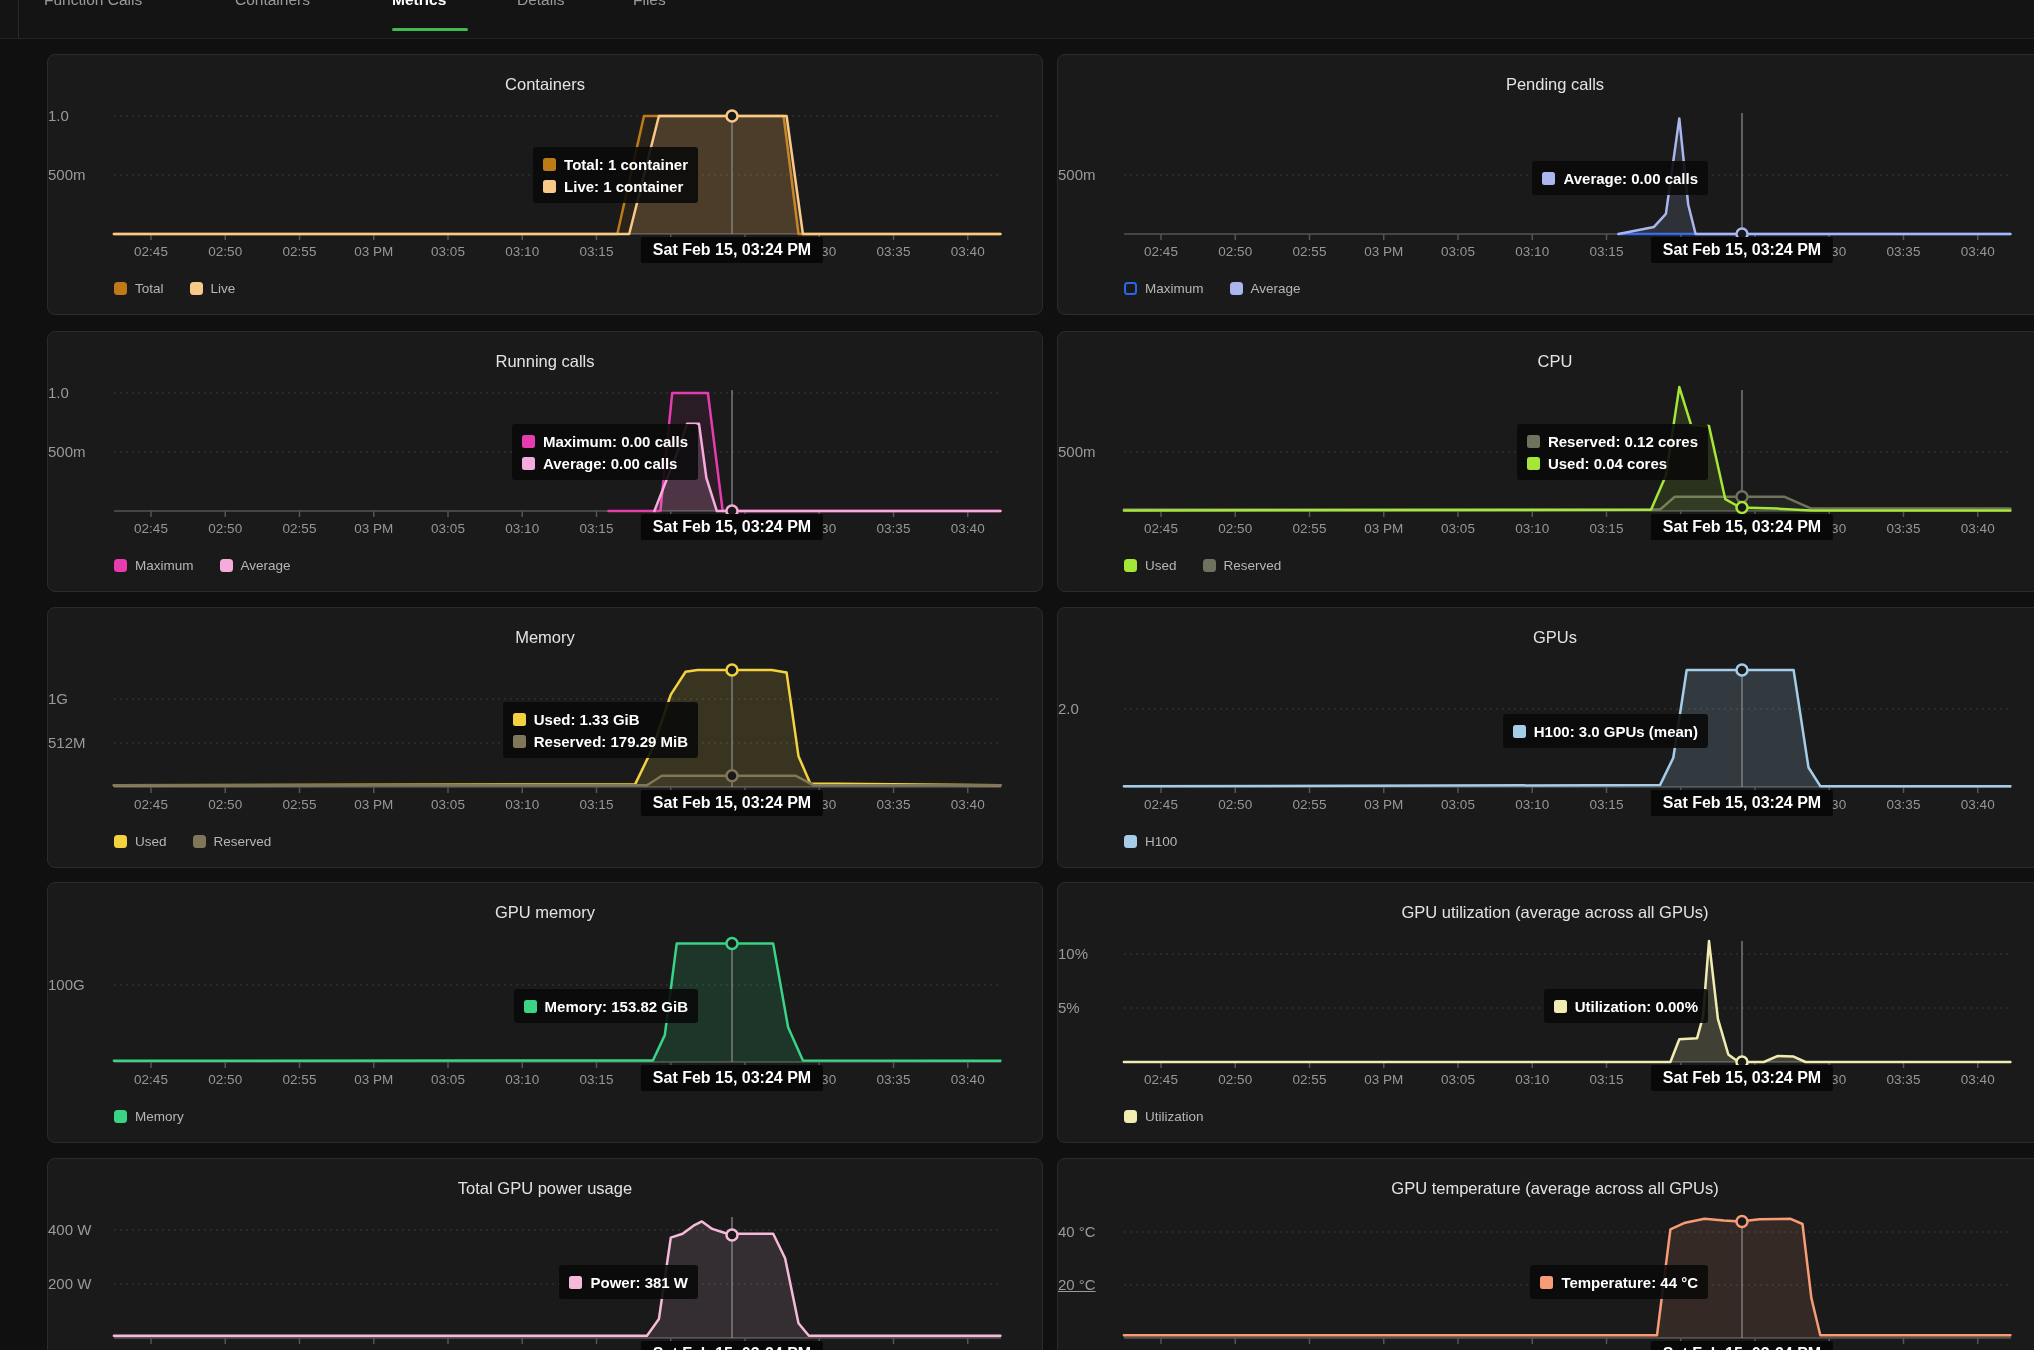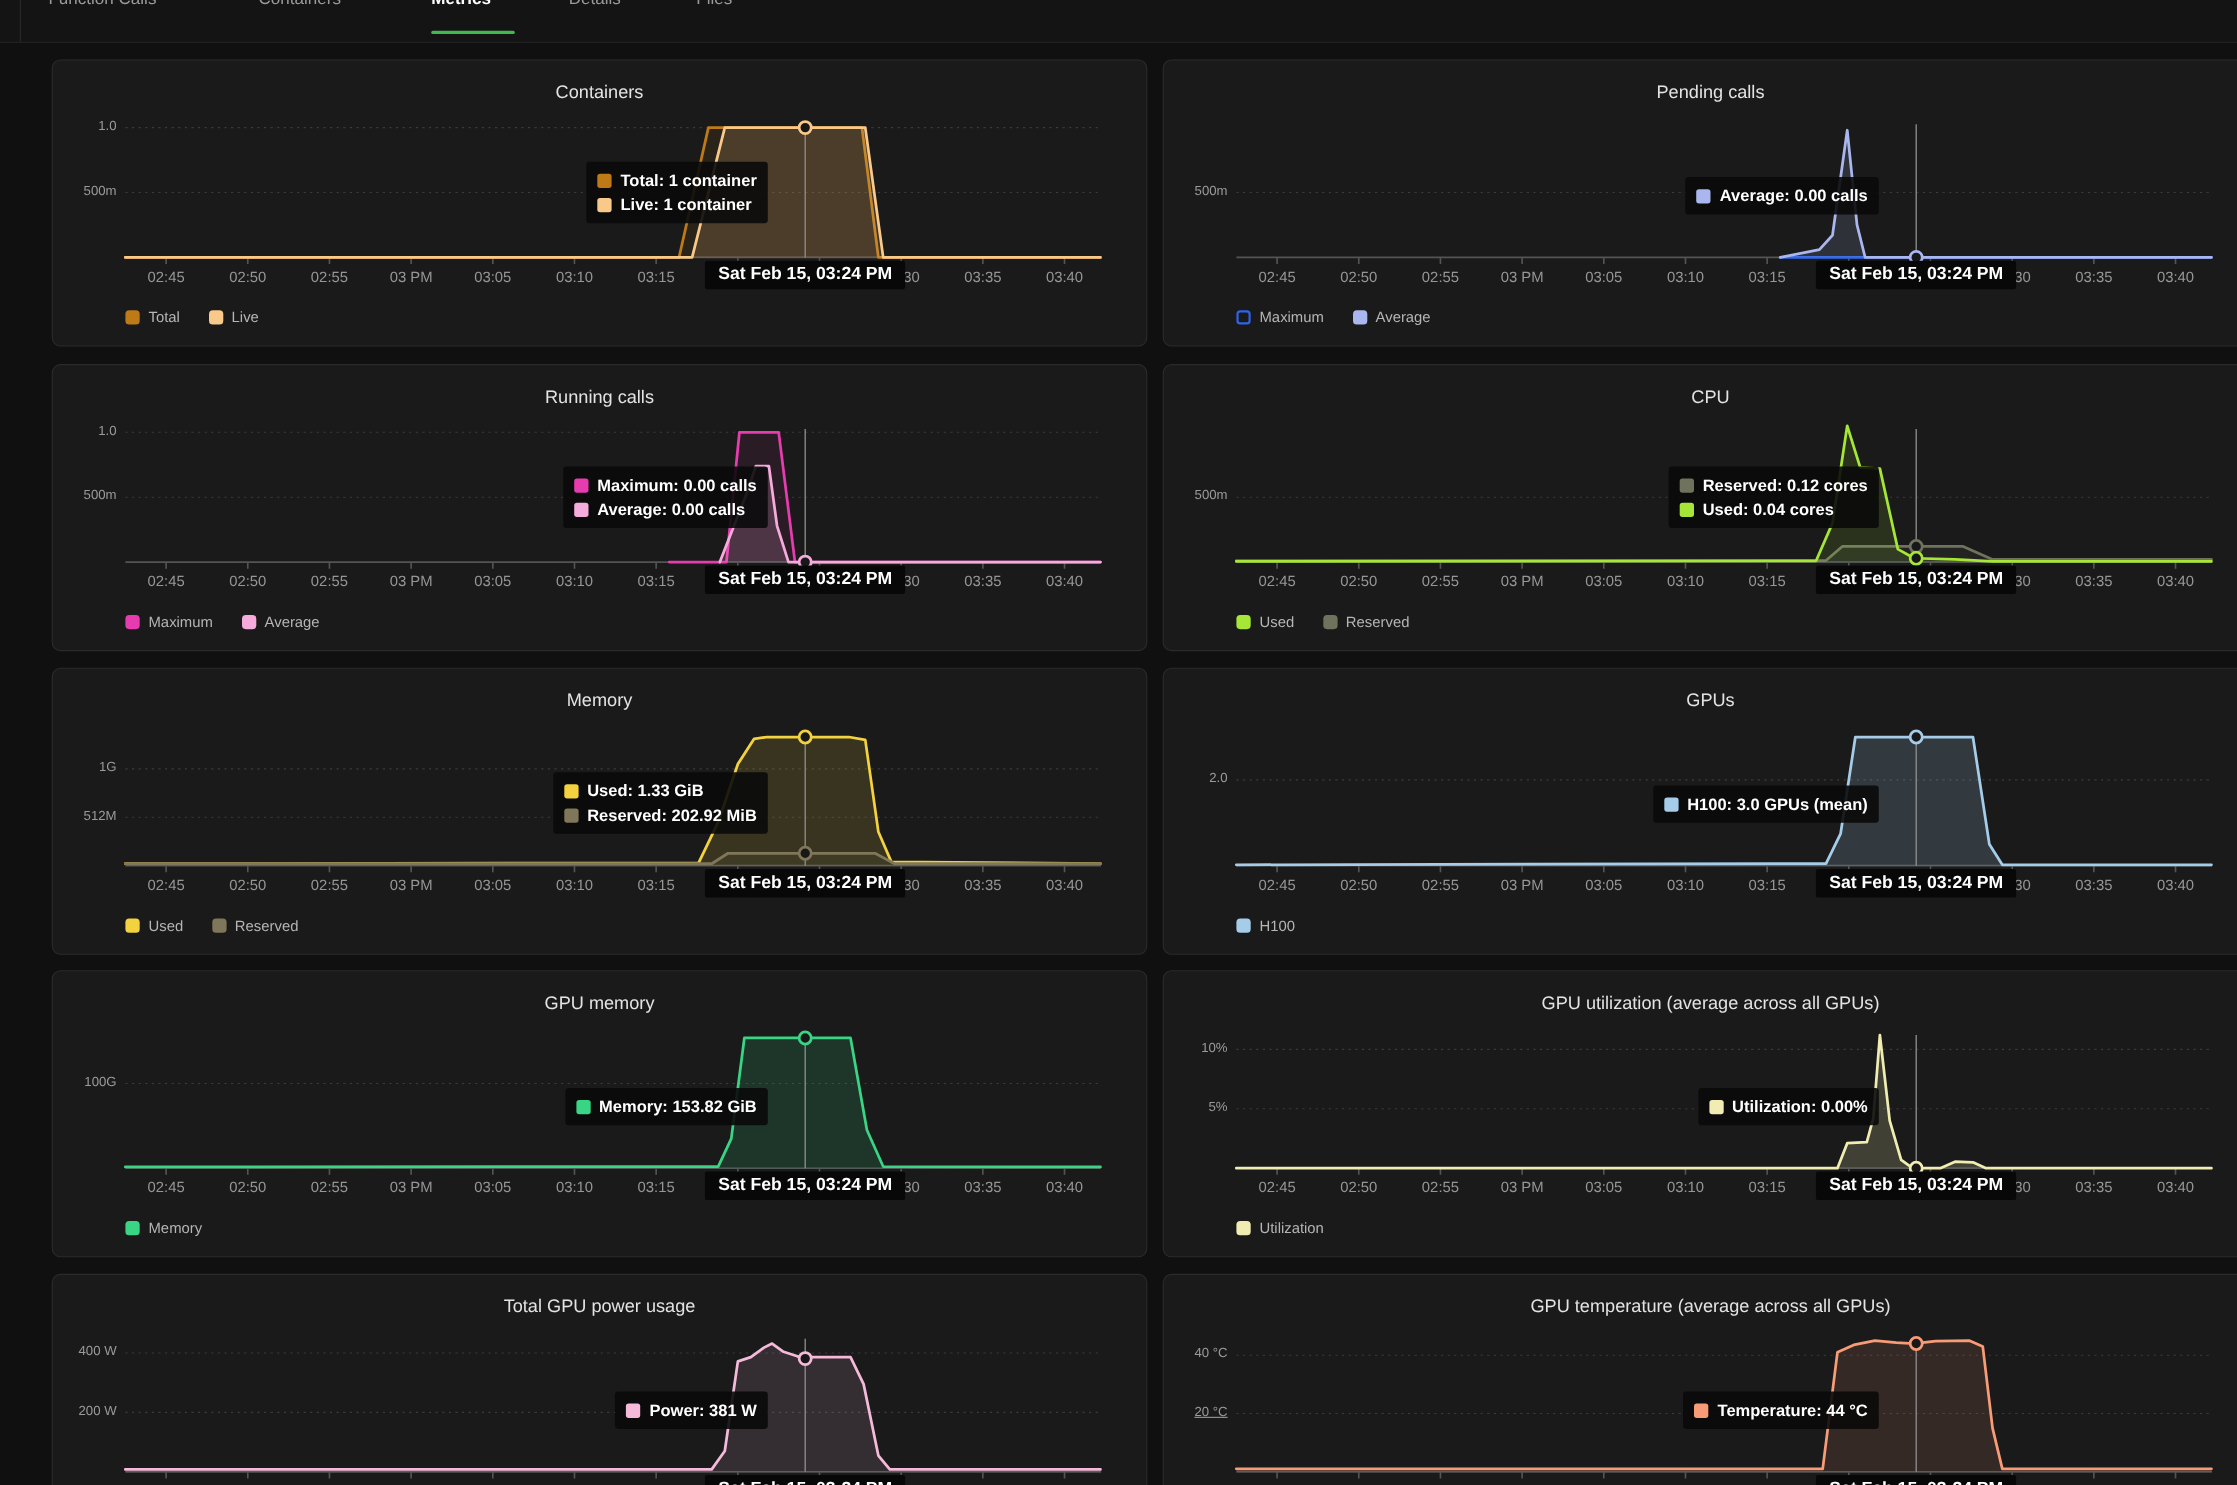--- a/index.html
+++ b/index.html
@@ -15,21 +15,21 @@
   .underline{position:absolute;left:392px;top:28px;width:76px;height:3px;border-radius:2px;}
   
   .card{position:absolute;width:996px;height:261px;background:#1a1a1a;
         border:1px solid #2b2b2b;border-radius:8px;box-sizing:border-box;}
   .card svg{position:absolute;left:0;top:0;}
   .title{position:absolute;left:0;top:20px;width:100%;text-align:center;
          font-size:16.5px;color:#e3e3e3;}
   .grid-line{stroke:#3b3b3b;stroke-width:1;stroke-dasharray:2 4;}
   .axis{stroke:#545454;stroke-width:1.5;}
   .cross{stroke:#8f8f8f;stroke-width:1.2;}
-  .ylab{position:absolute;left:0;width:58px;text-align:right;font-size:12px;color:#9a9a9a;}
+  .ylab{position:absolute;left:0;width:58px;text-align:left;font-size:15px;color:#9a9a9a;}
   .xlab{position:absolute;top:189px;transform:translateX(-50%);font-size:13.5px;color:#969696;white-space:nowrap;}
   .tip{position:absolute;right:344px;background:rgba(10,10,10,0.9);border-radius:3px;
        padding:6px 10px;z-index:3;}
   .tiprow{display:flex;align-items:center;gap:8px;height:22px;font-size:15px;font-weight:700;color:#ffffff;white-space:nowrap;}
   .sw{width:13px;height:13px;border-radius:2.5px;flex:0 0 auto;}
   .sw.outline{background:transparent !important;border:2.5px solid;width:9px;height:9px;border-radius:3px;}
   .datetip{position:absolute;left:684px;top:182px;transform:translateX(-50%);background:#080808;
            color:#fff;font-size:16px;font-weight:700;padding:4px 12px;border-radius:2px;
            white-space:nowrap;z-index:4;}
   .legend{position:absolute;left:66px;top:226px;display:flex;gap:26px;align-items:center;}
@@ -327,21 +327,21 @@
       <div class="xlab" style="left: 771.25px;">03:30</div>
       <div class="xlab" style="left: 845.5px;">03:35</div>
       <div class="xlab" style="left: 919.75px;">03:40</div>
       <div class="tip" style="top: 94px;">
         <div class="tiprow">
           <div class="sw" style="background: rgb(242, 210, 62);"></div>
           <span>Used: 1.33 GiB</span>
         </div>
         <div class="tiprow">
           <div class="sw" style="background: rgb(128, 119, 90);"></div>
-          <span>Reserved: 202.92 MiB</span>
+          <span>Reserved: 179.29 MiB</span>
         </div>
       </div>
       <div class="datetip">Sat Feb 15, 03:24 PM</div>
       <div class="legend">
         <div class="legitem">
           <div class="sw" style="background: rgb(242, 210, 62);"></div>
           <span>Used</span>
         </div>
         <div class="legitem">
           <div class="sw" style="background: rgb(128, 119, 90);"></div>

